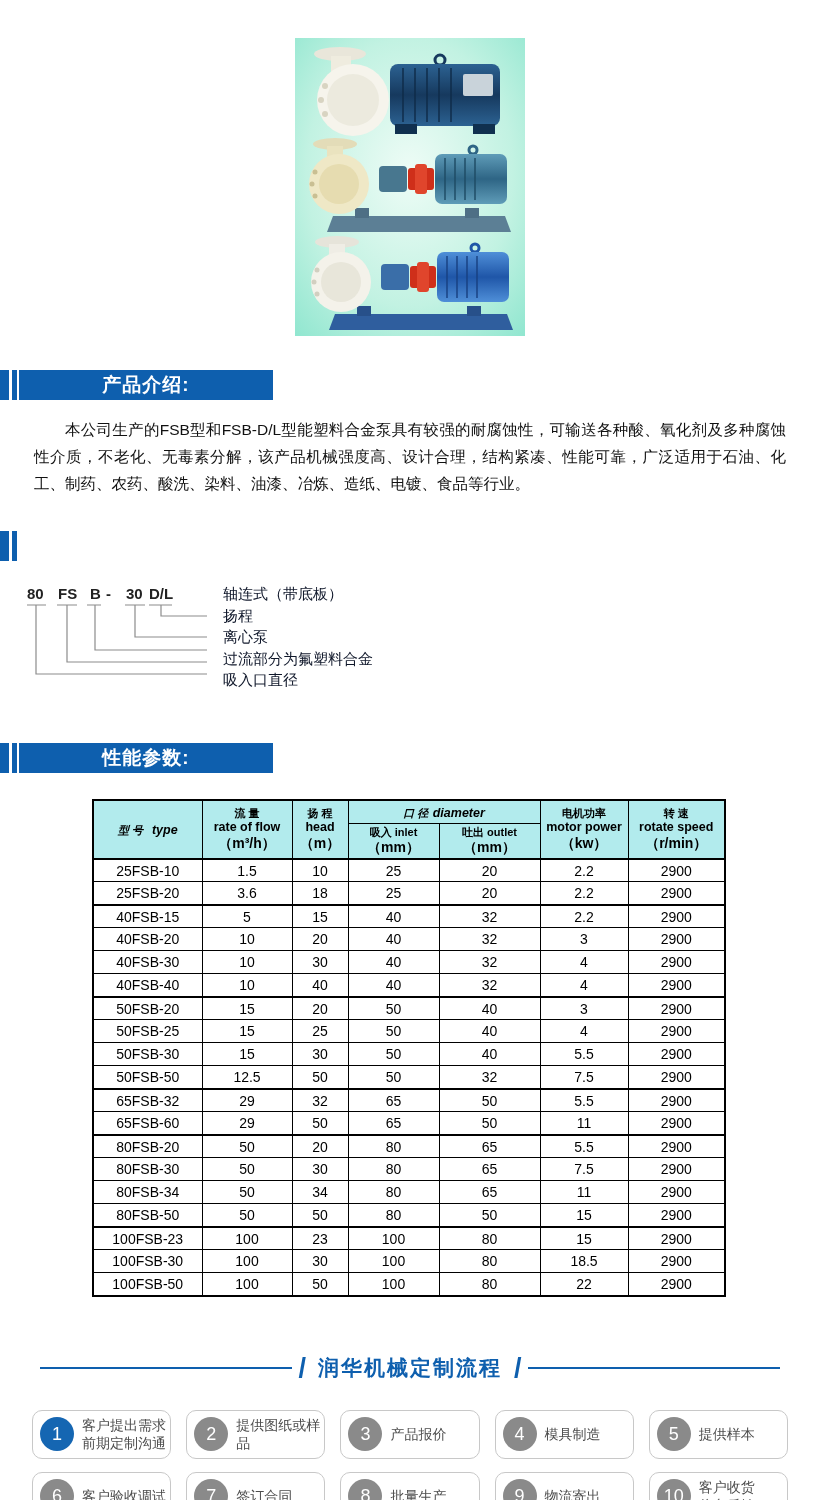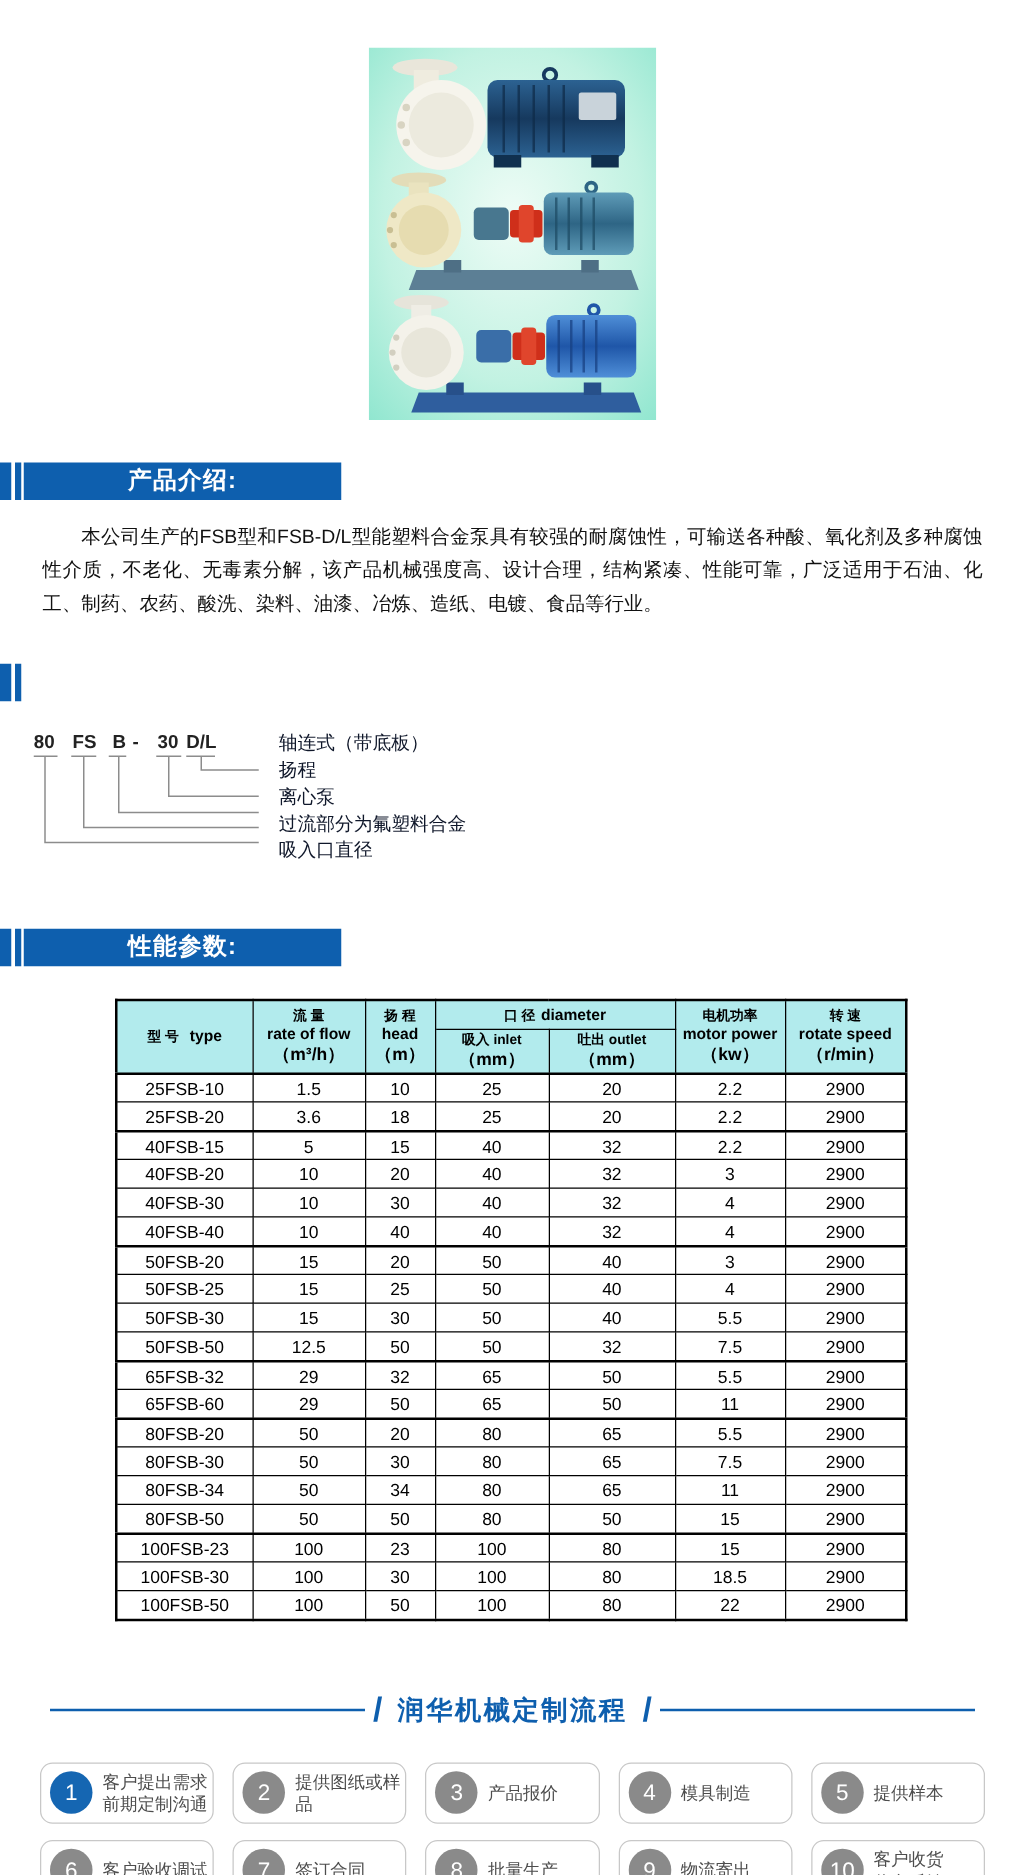--- a/index.html
+++ b/index.html
@@ -38,21 +38,21 @@
   .model-label{position:absolute;left:223px;font-size:15px;color:#0f172a;white-space:nowrap;}
   .ml0{top:4px;} .ml1{top:26px;} .ml2{top:47px;} .ml3{top:69px;} .ml4{top:90px;}
 
   
   table.params{border-collapse:collapse;table-layout:fixed;margin:26px 0 0 92px;width:633px;
     border:2px solid #000;}
   table.params th,table.params td{border:1px solid #000;text-align:center;vertical-align:middle;color:#000;}
   table.params thead th{background:var(--table-head-bg);padding:2px 0;}
   table.params thead{border-bottom:2px solid #000;}
   th .h-zh{font-size:11px;font-weight:bold;display:block;line-height:1.2;}
-  th .h-zh.inline,th .h-en.inline{display:inline;}
+  th .h-zh.inline,th .h-en.inline{display:inline;font-style:italic;}
   th .h-en{font-size:12.5px;font-weight:bold;display:block;line-height:1.2;}
   th .h-unit{font-size:14px;font-weight:bold;display:block;line-height:1.2;}
   table.params td{height:23px;font-size:14px;padding:0 2px;}
   table.params tr.group-end{border-bottom:2px solid #000;}
 
   
   .process-title{display:flex;align-items:center;margin:56px 40px 0 40px;}
   .process-title .rule{flex:1;border-top:2px solid var(--accent);}
   .process-title .slash{color:var(--accent);font-size:27px;font-weight:bold;margin:0 6px;}
   .process-title .p-text{color:var(--accent);font-size:21px;font-weight:bold;letter-spacing:2px;margin:0 6px;}

